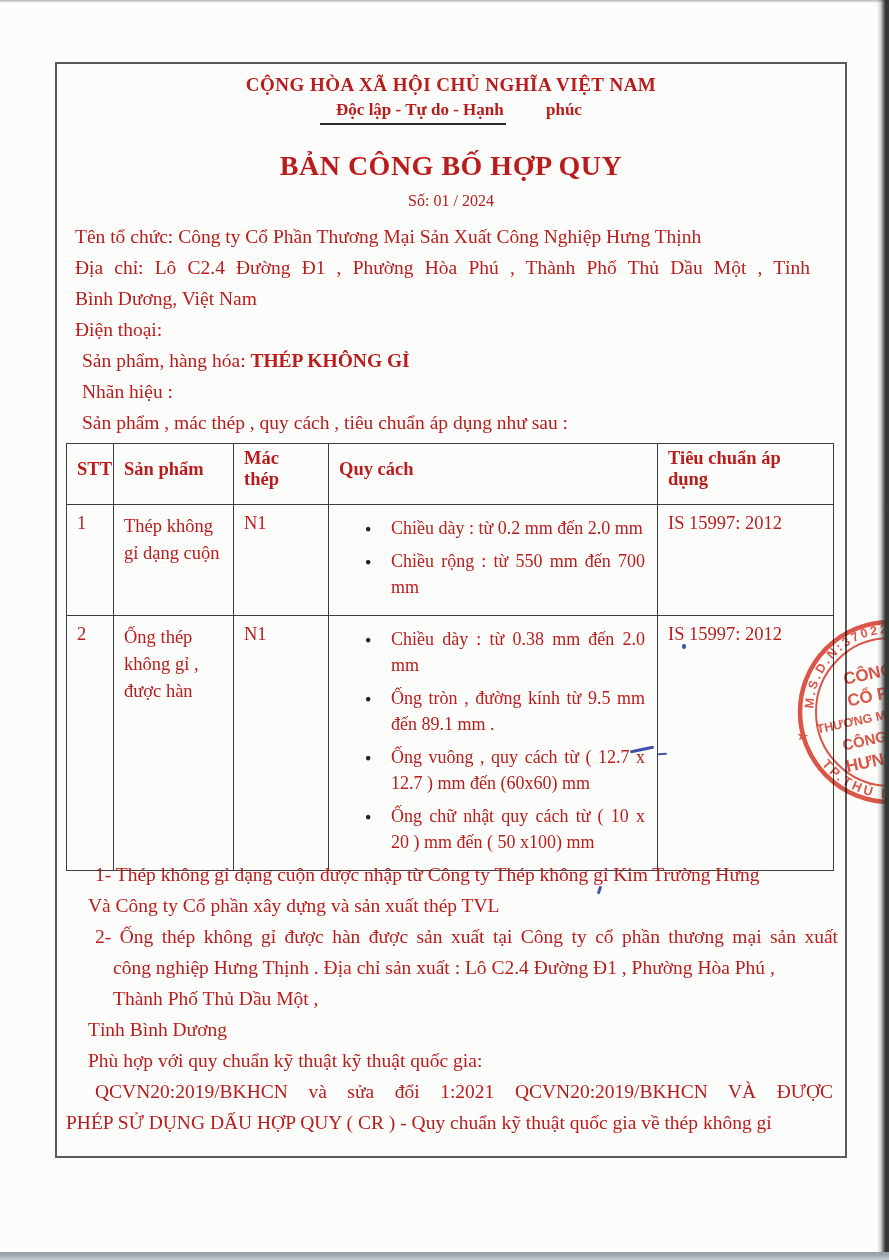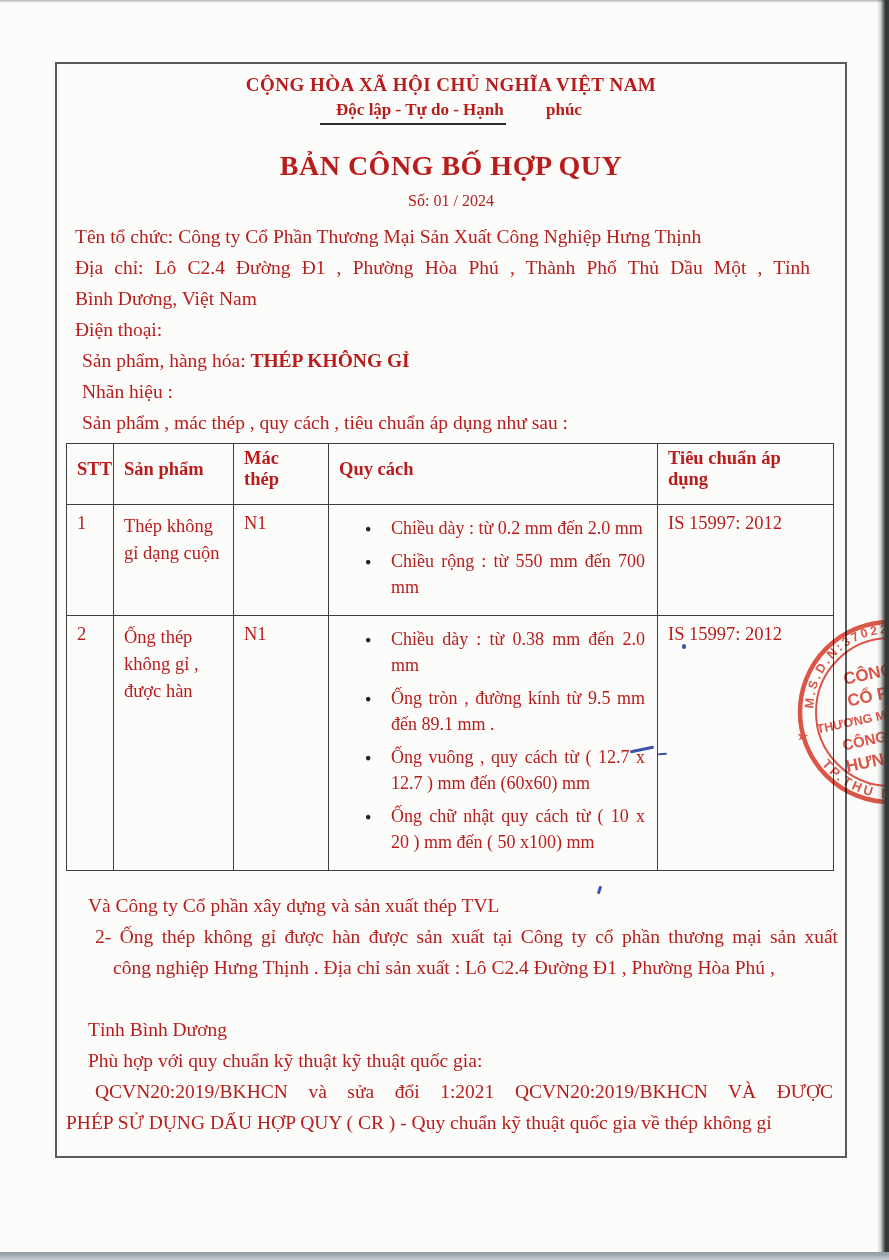--- a/index.html
+++ b/index.html
@@ -116,23 +116,25 @@
           <li>Ống tròn , đường kính từ 9.5 mm đến 89.1 mm .</li>
           <li>Ống vuông , quy cách từ ( 12.7 x 12.7 ) mm đến (60x60) mm</li>
           <li>Ống chữ nhật quy cách từ ( 10 x 20 ) mm đến ( 50 x100) mm</li>
         </ul>
       </td>
       <td>IS 15997: 2012</td>
     </tr>
   </tbody>
     </table>
 
+  <div class="line" style="left:95px;top:862px;">1-  Thép không gỉ dạng cuộn được nhập từ Công ty Thép không gỉ Kim Trường Hưng</div>
   <div class="line" style="left:88px;top:893px;">Và Công ty Cổ phần xây dựng và sản xuất thép TVL</div>
   <div class="line jline" style="left:95px;top:924px;width:743px;">2-  Ống thép không gỉ được hàn được sản xuất tại Công ty cổ phần thương mại sản xuất</div>
   <div class="line" style="left:113px;top:955px;">công nghiệp Hưng Thịnh . Địa chỉ sản xuất : Lô C2.4 Đường Đ1 , Phường Hòa Phú ,</div>
+  <div class="line" style="left:113px;top:986px;">Thành Phố Thủ Dầu Một ,</div>
   <div class="line" style="left:88px;top:1017px;">Tỉnh Bình Dương</div>
   <div class="line" style="left:88px;top:1048px;">Phù hợp với quy chuẩn kỹ thuật kỹ thuật quốc gia:</div>
   <div class="line jline" style="left:95px;top:1079px;width:738px;">QCVN20:2019/BKHCN và sửa đổi 1:2021 QCVN20:2019/BKHCN VÀ ĐƯỢC</div>
   <div class="line" style="left:66px;top:1110px;">PHÉP SỬ DỤNG DẤU HỢP QUY ( CR ) -  Quy chuẩn kỹ thuật quốc gia về thép không gỉ</div>
 
   <svg class="stamp" viewBox="0 0 240 240">
     <defs>
       <path id="arcTop" d="M 44.7 130.6 A 76 76 0 1 1 194.8 106.8"></path>
       <path id="arcBottom" d="M 47.1 165.6 A 86 86 0 0 0 192.9 165.6"></path>
     </defs>

